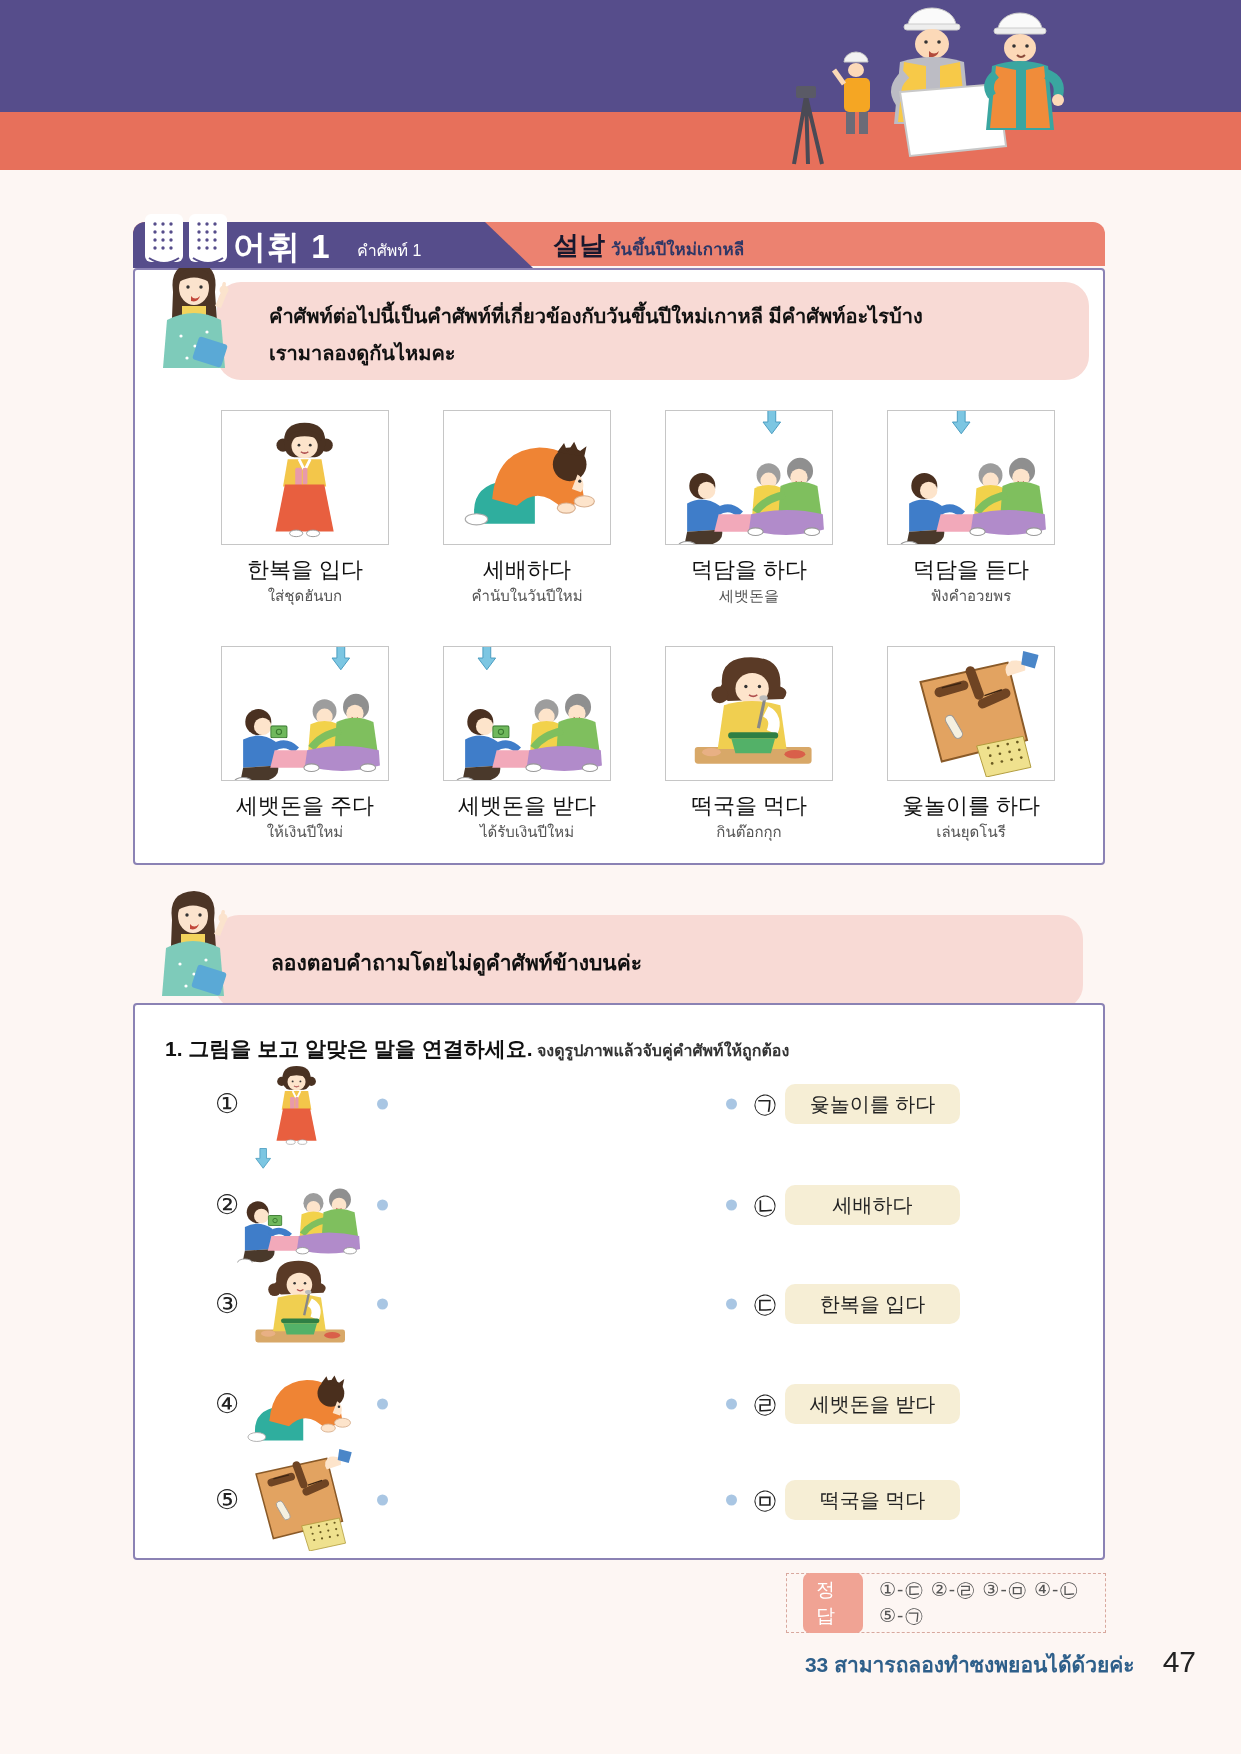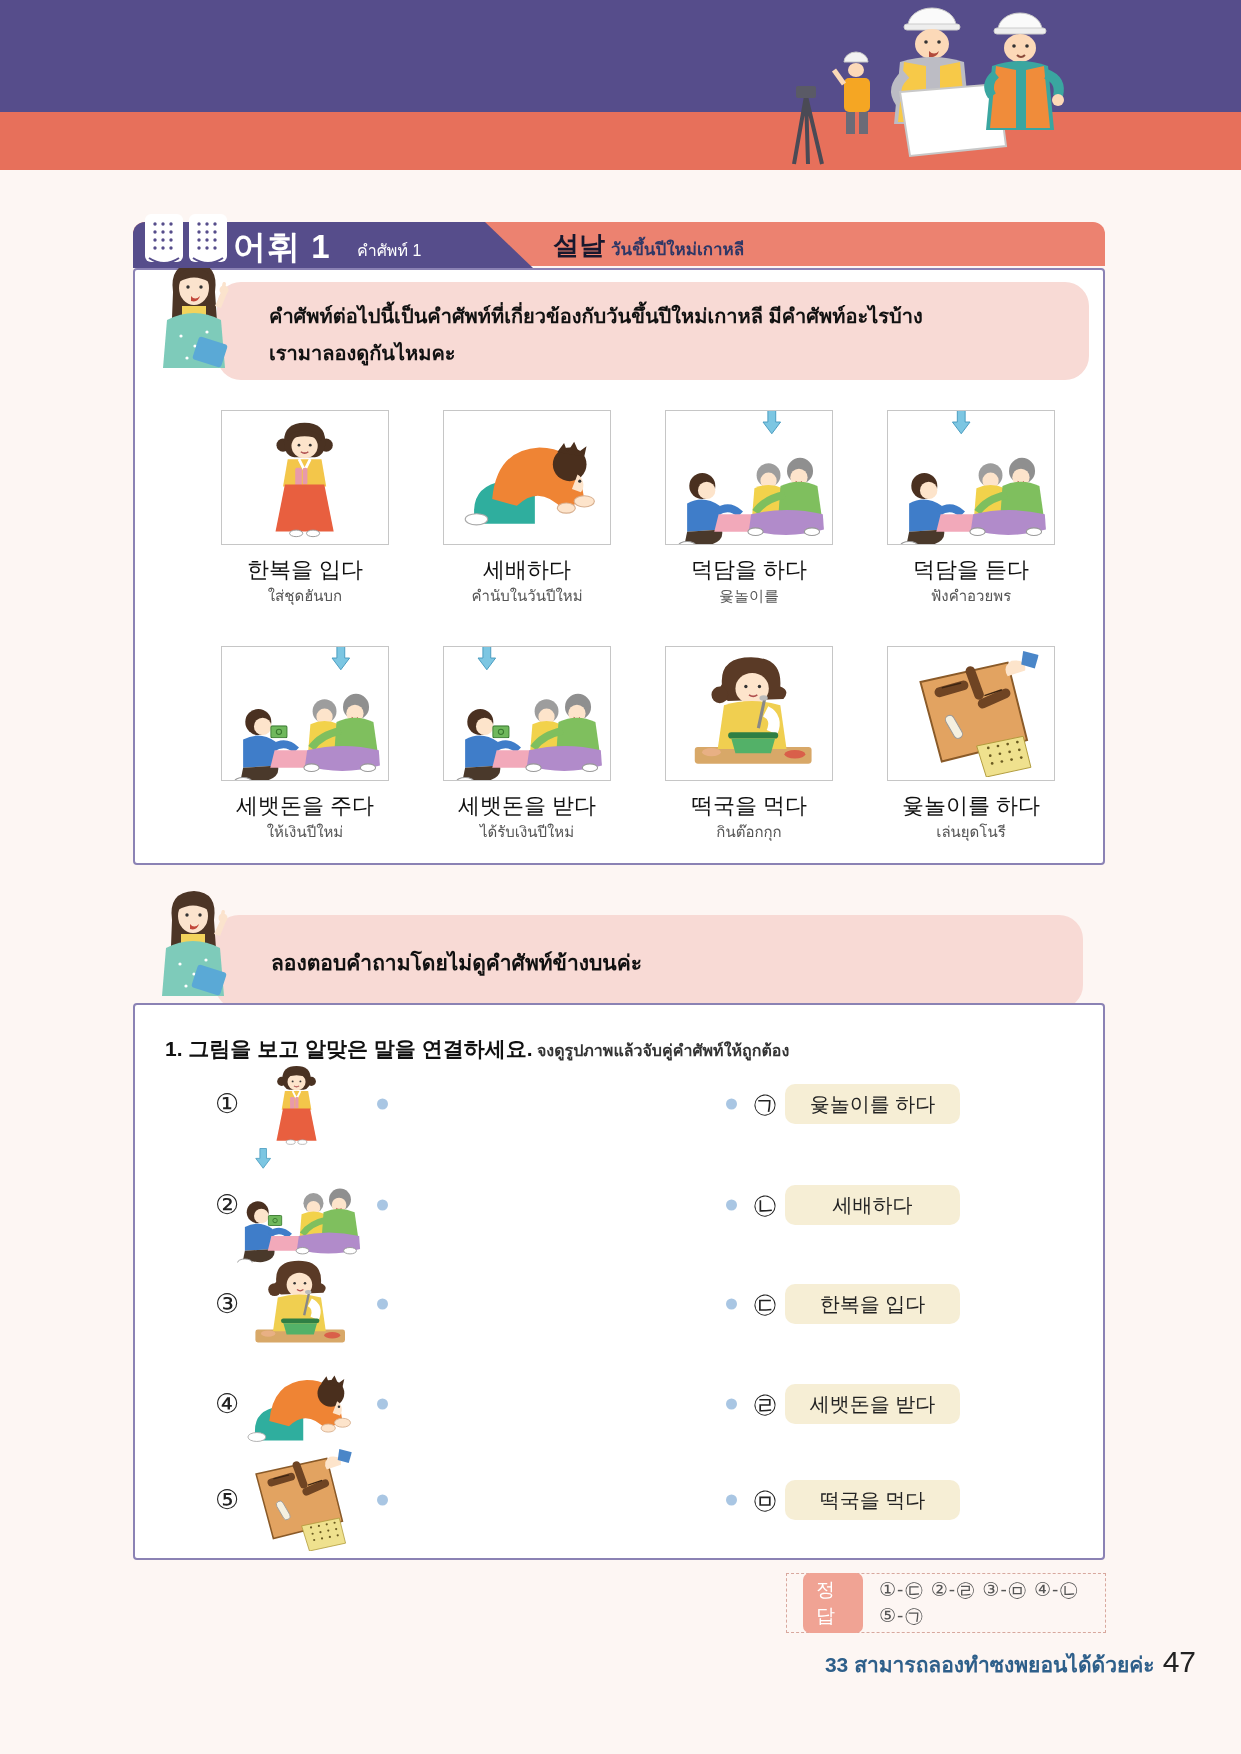--- a/index.html
+++ b/index.html
@@ -53,21 +53,21 @@
   .dot-l{left:242px}.dot-r{left:591px}
   .ex-letter{position:absolute;left:618px;top:50%;transform:translateY(-50%);font-size:24px;color:#222}
   .ex-opt{position:absolute;left:650px;width:175px;height:40px;top:50%;transform:translateY(-50%);
           background:#f6eed5;border-radius:10px;display:flex;align-items:center;justify-content:center;
           font-size:20px;color:#222}
   
   .answer-box{position:absolute;left:786px;top:1573px;width:320px;height:60px;border:1px dashed #d8a89e;
               display:flex;align-items:center;gap:16px;padding-left:16px;box-sizing:border-box}
   .answer-badge{background:#f0a394;color:#fff;font-size:19px;padding:4px 13px;border-radius:7px}
   .answer-text{color:#555;font-size:19px;letter-spacing:1px}
-  .footer{position:absolute;right:45px;top:1645px;display:flex;align-items:baseline;gap:8px}
+  .footer{position:absolute;right:45px;top:1645px;display:flex;align-items:baseline;gap:28px}
   .footer-th{color:#2e5f8a;font-size:21px;font-weight:bold}
   .footer-num{color:#222;font-size:30px}
 </style>
 </head>
 <body>
 
 <svg width="0" height="0" style="position:absolute">
   <defs>
     <symbol id="sym-books" viewBox="0 0 86 62">
       <g>
@@ -312,21 +312,21 @@
         <div class="vth">คำนับในวันปีใหม่</div>
       </div>
       <div class="vcard">
         <div class="vimg">
           <svg viewBox="0 0 140 126" style="width:152px">
             <use href="#sym-family" y="26"></use>
               <use href="#sym-arrow" x="82" y="0" width="18" height="24"></use>
           </svg>
         </div>
         <div class="vko">덕담을 하다</div>
-        <div class="vth">윷놀이를</div>
+        <div class="vth">세뱃돈을</div>
       </div>
       <div class="vcard">
         <div class="vimg">
           <svg viewBox="0 0 140 126" style="width:152px">
             <use href="#sym-family" y="26"></use>
               <use href="#sym-arrow" x="52" y="0" width="18" height="24"></use>
           </svg>
         </div>
         <div class="vko">덕담을 듣다</div>
         <div class="vth">ฟังคำอวยพร</div>

